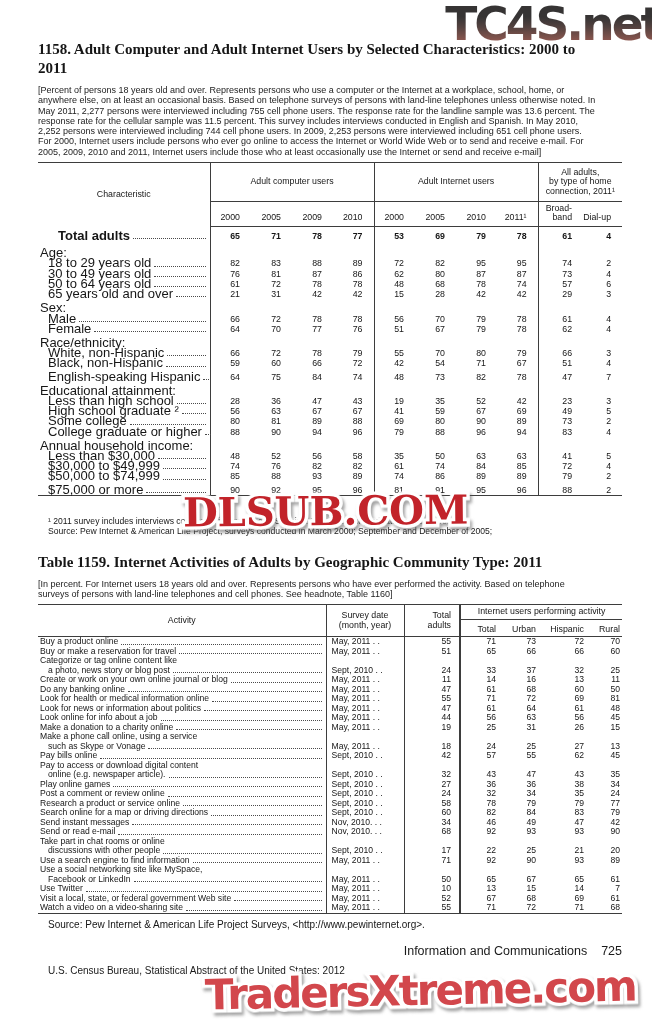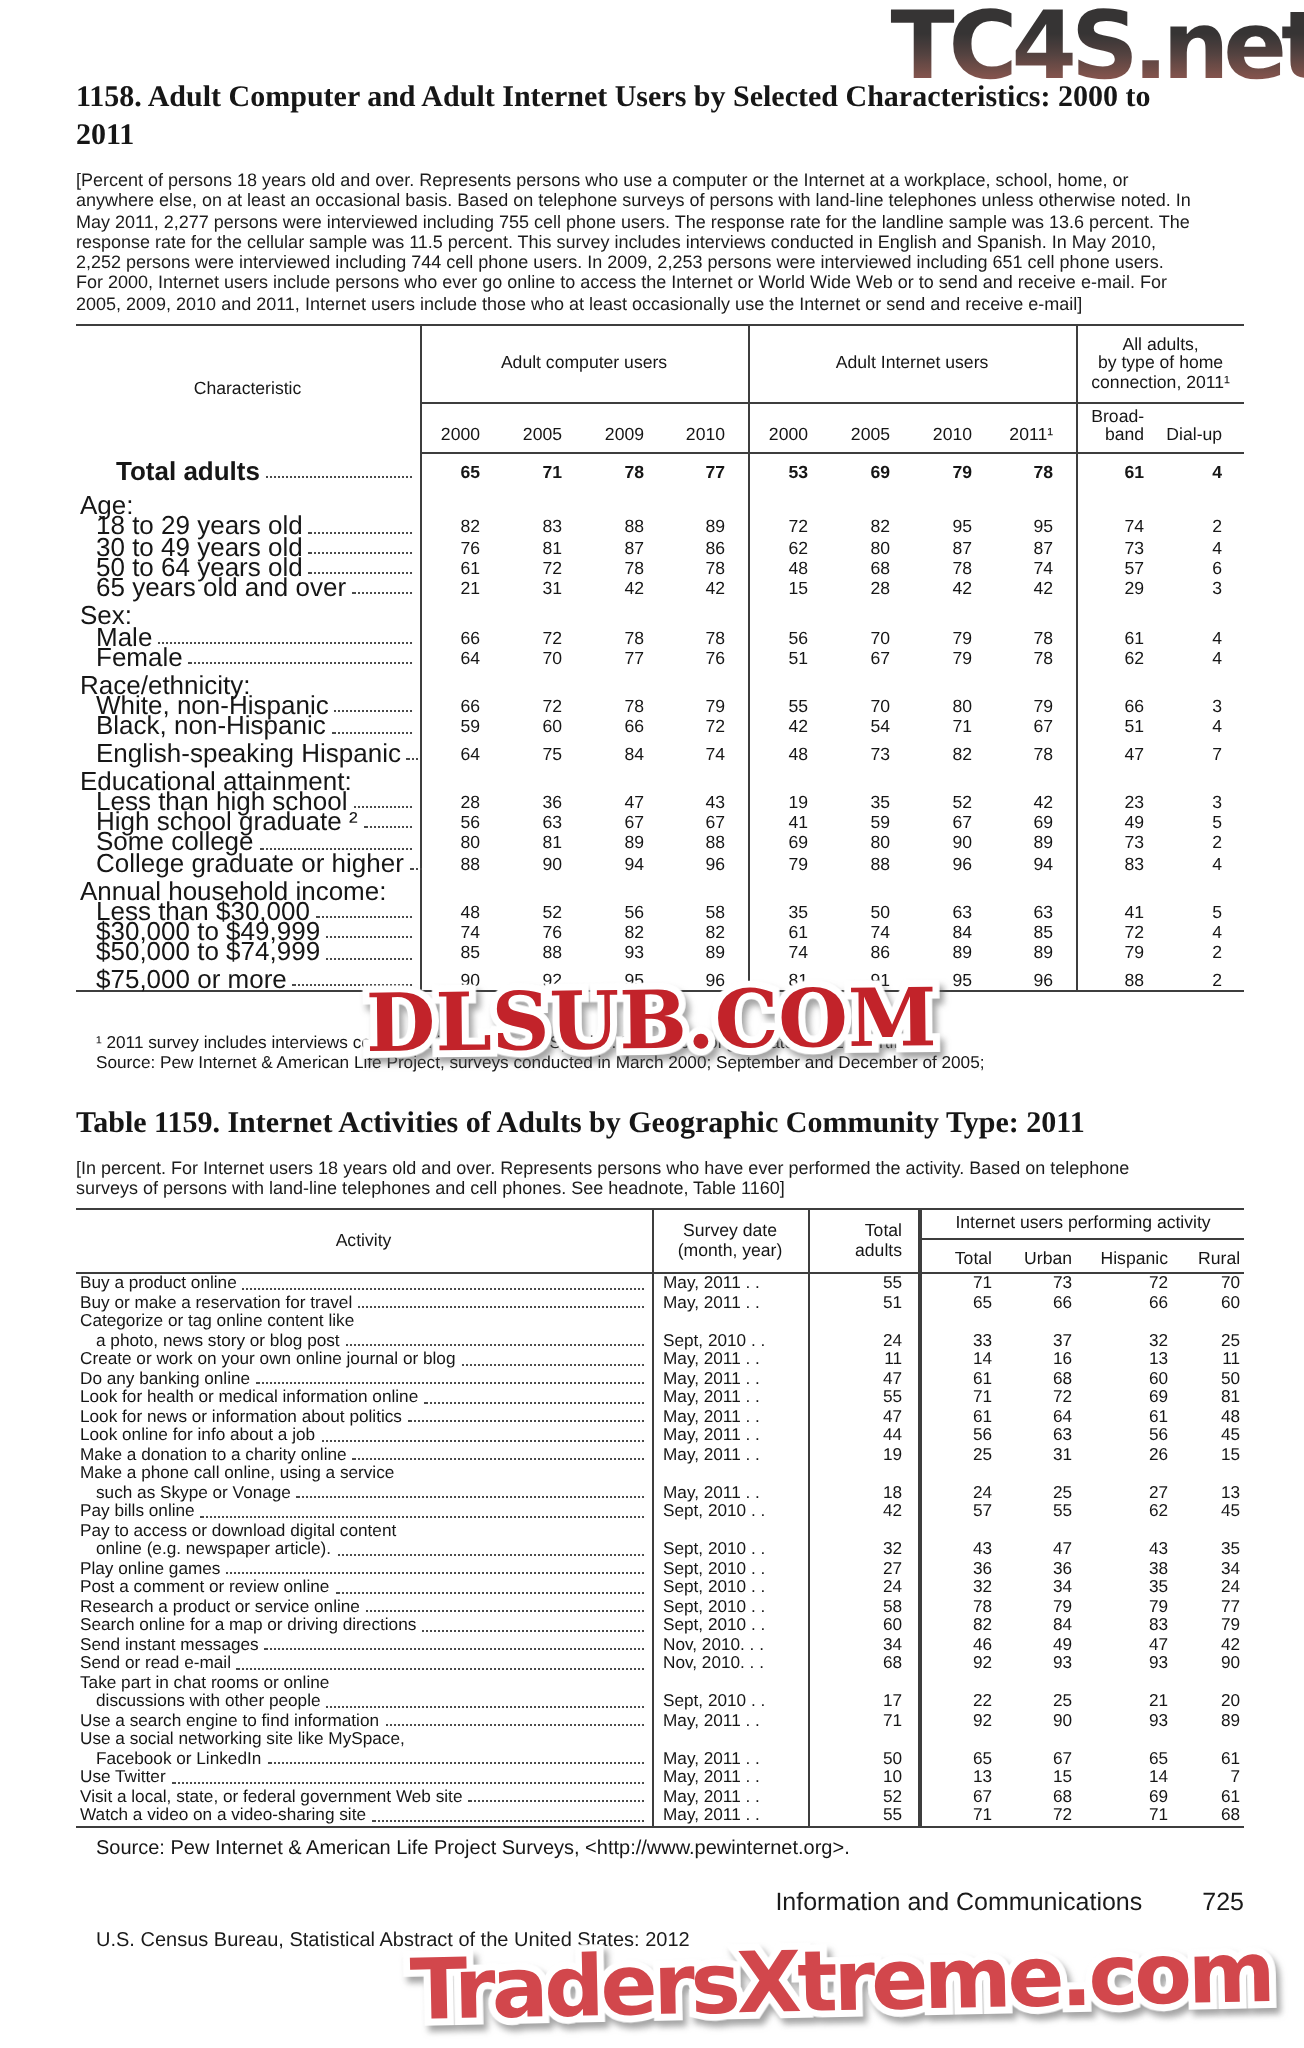--- a/index.html
+++ b/index.html
@@ -53,21 +53,21 @@
   .t1159 .v{font-size:8.6px;padding-right:8px;}
   .bl1{border-left:1px solid #3d3d3d;}
   .bl2{border-left:2px solid #3d3d3d;}
   .t1159 .thr{text-align:right;padding-right:8px;}
   
   .fnotes{margin-top:20px;font-size:8.6px;line-height:10.4px;max-width:575px;}
   .fnotes .fin{text-indent:10px;}
   .src{margin-top:5px;font-size:10px;text-indent:10px;}
   .title2{margin-top:16px;}
   .footer-right{width:584px;text-align:right;font-size:12.5px;margin-top:14px;color:#1a1a1a;}
-  .footer-right .pgnum{margin-left:30px;}
+  .footer-right .pgnum{margin-left:14px;}
   .census{font-size:10px;margin-top:7px;padding-left:10px;color:#1a1a1a;}
   
   .wm{position:absolute;white-space:nowrap;pointer-events:none;}
   #wm-top{
     top:-4px;right:-8px;
     font-family:"DejaVu Sans", sans-serif;font-weight:bold;font-size:47px;letter-spacing:-3px;
     background:linear-gradient(180deg,#2e2c2c 38%,#4a3a38 55%,#96564c 88%);
     -webkit-background-clip:text;background-clip:text;color:transparent;opacity:.96;
   }
   .wm-layer{position:relative;display:inline-block;}

